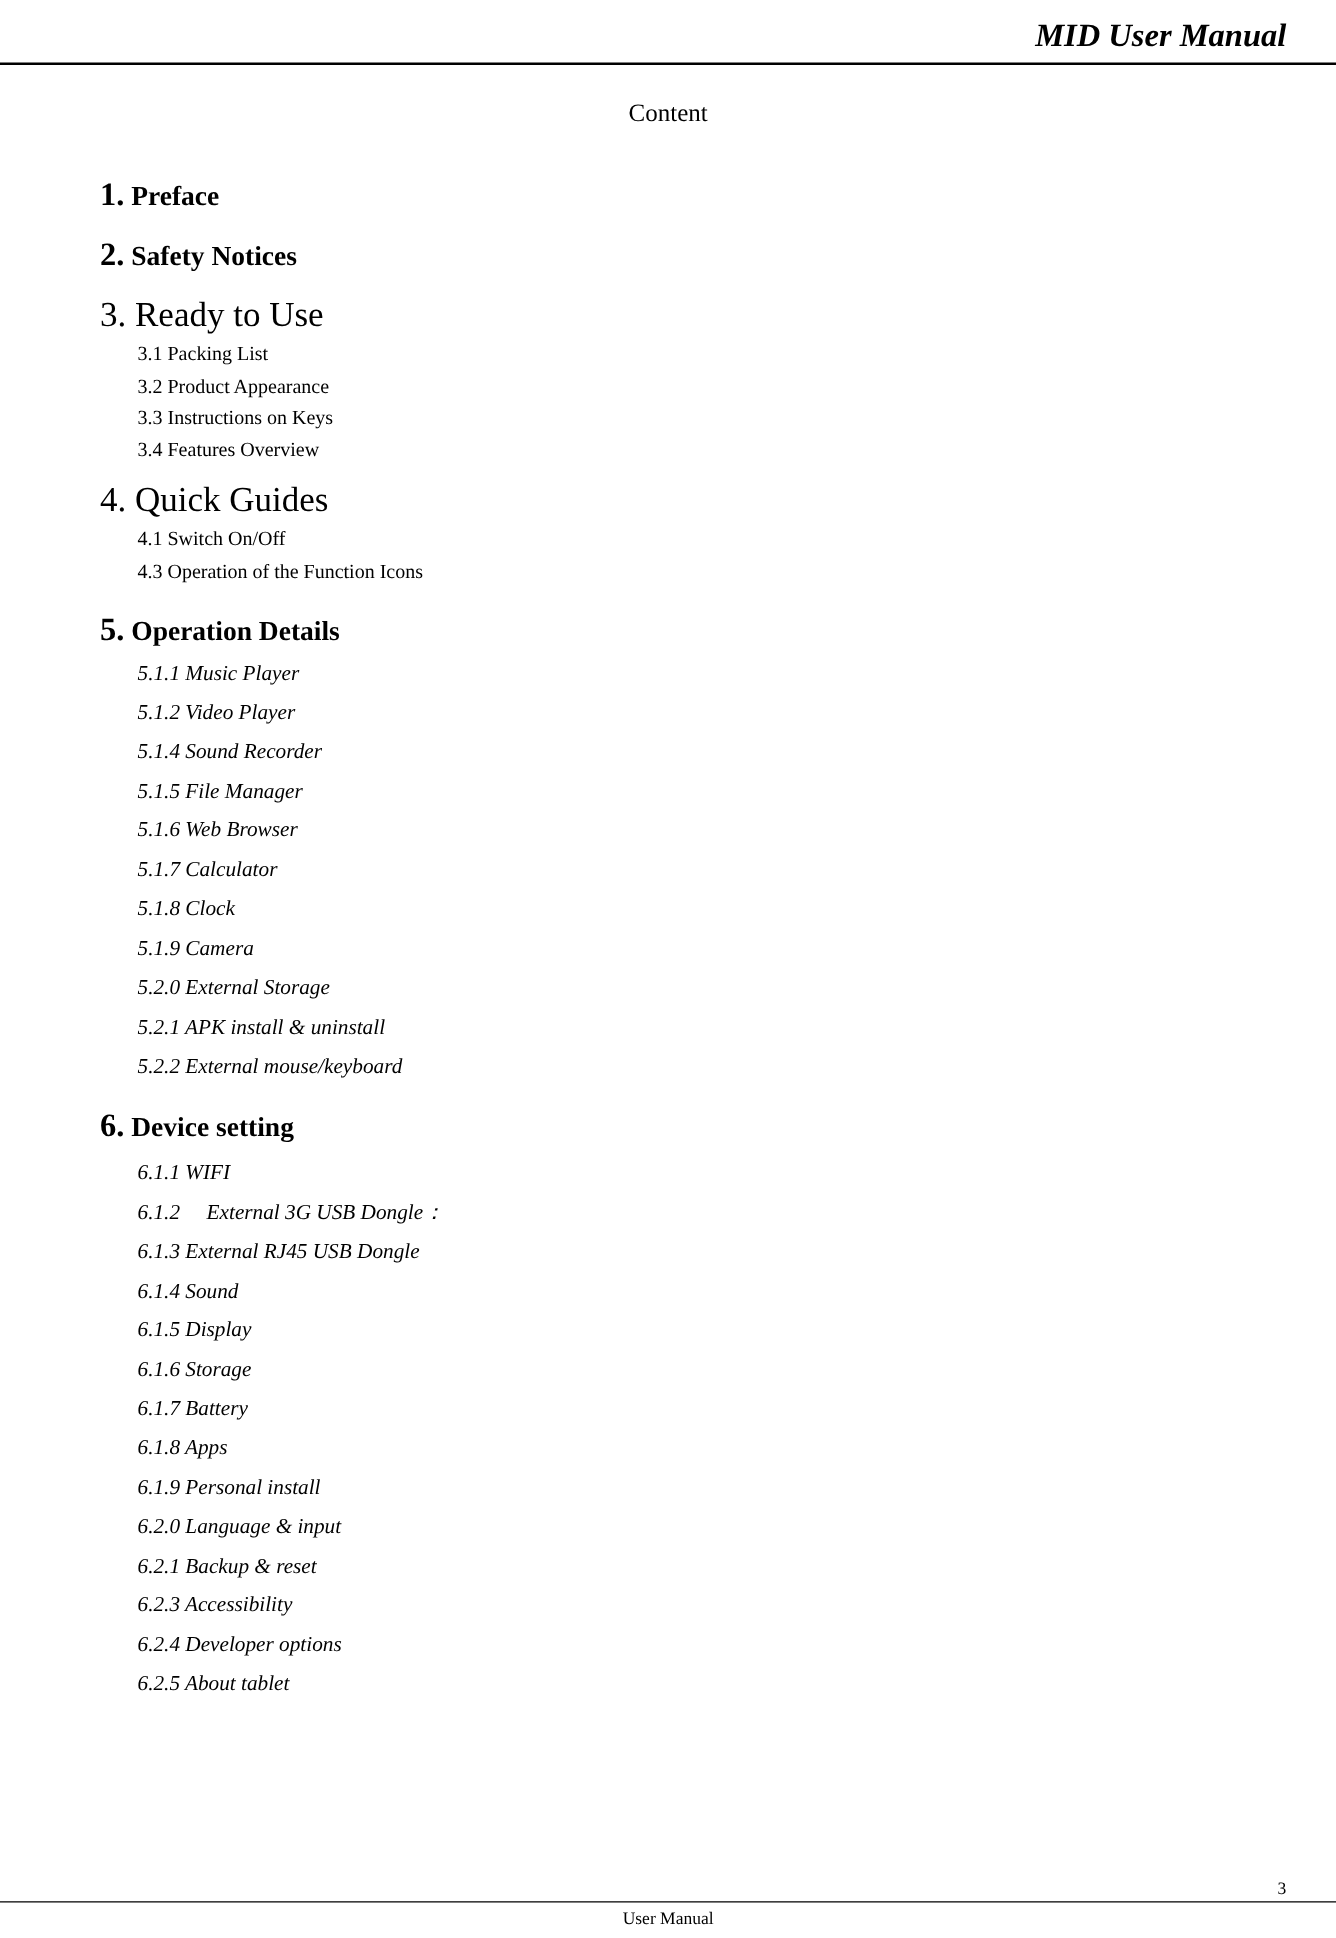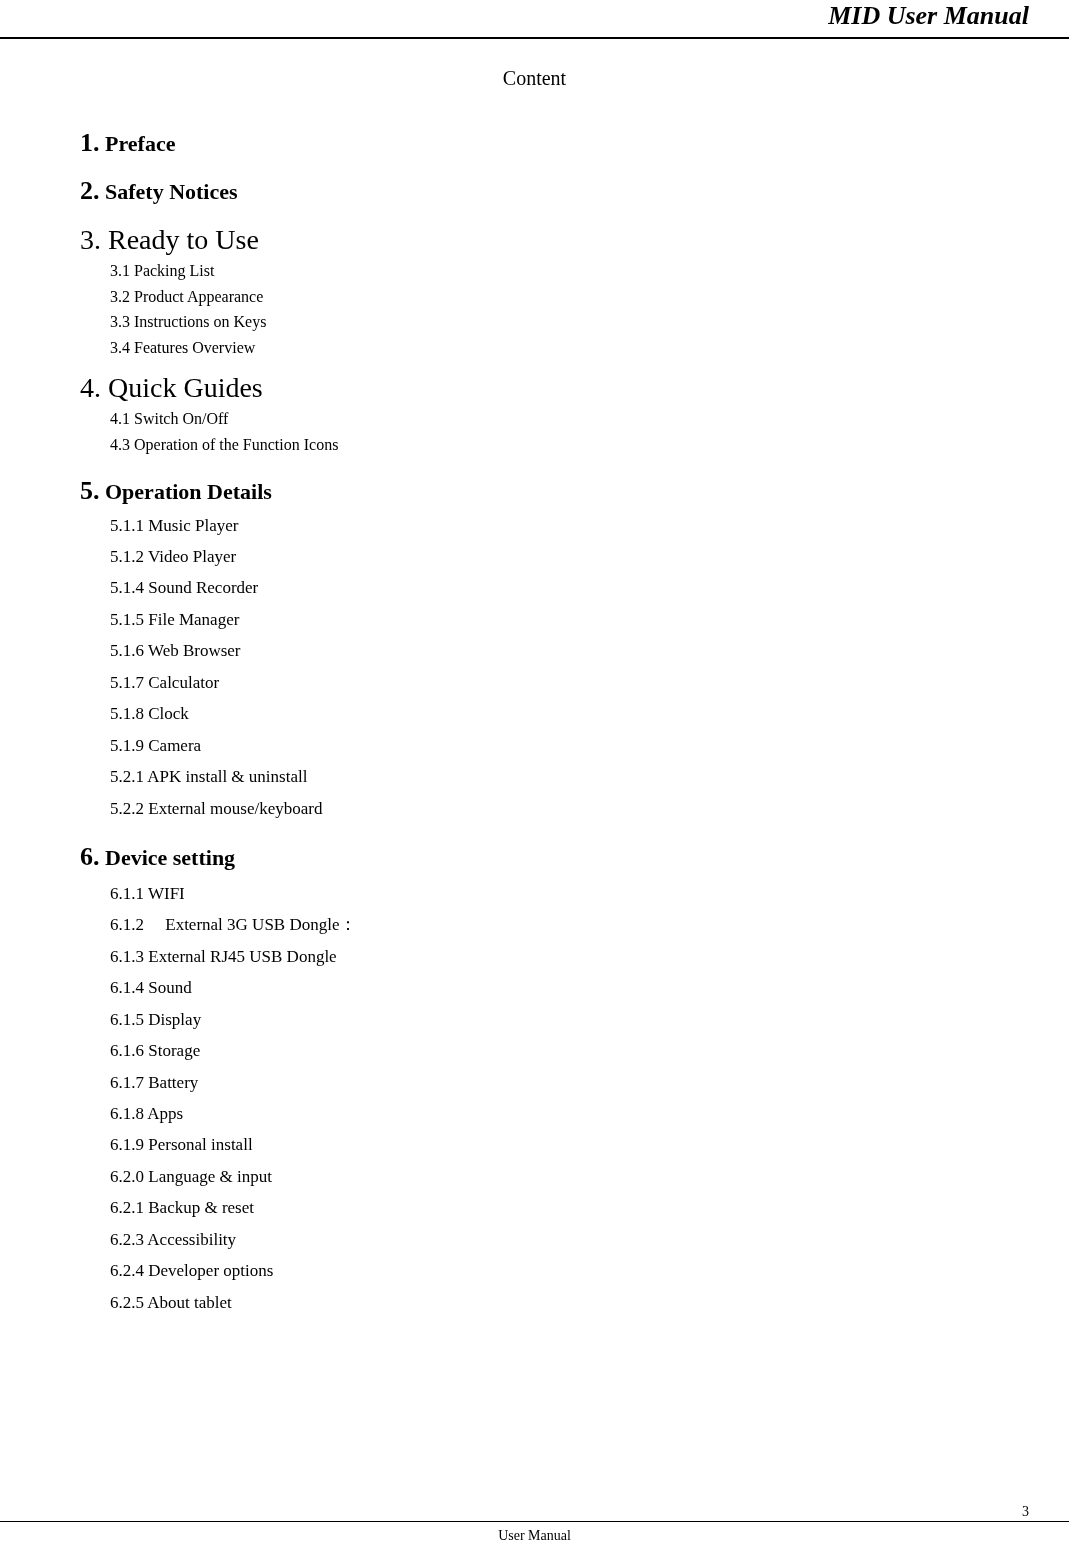--- a/index.html
+++ b/index.html
@@ -14,21 +14,21 @@
       width: 1069px;
       min-height: 1550px;
       position: relative;
       padding: 0;
     }
 
     .header-bar {
       display: flex;
       justify-content: flex-end;
       align-items: center;
-      padding: 1px 40px 6px 40px;
+      padding: 14px 40px 6px 40px;
       border-bottom: 2px solid #000;
     }
 
     .header-title {
       font-size: 26px;
       font-weight: bold;
       font-style: italic;
       font-family: "Times New Roman", Times, serif;
     }
 
@@ -72,20 +72,21 @@
       font-family: "Times New Roman", Times, serif;
       margin-left: 30px;
       line-height: 1.6;
     }
 
     .subsection-medium {
       font-size: 17px;
       font-family: "Times New Roman", Times, serif;
       margin-left: 30px;
       line-height: 1.85;
+      font-style: italic;
     }
 
     .footer-bar {
       position: absolute;
       bottom: 0;
       left: 0;
       right: 0;
       border-top: 1.5px solid #000;
       display: flex;
       justify-content: center;
@@ -158,20 +159,21 @@
     </span>
     <div class="subsection-medium" style="margin-top:4px;">
       <div>5.1.1 Music Player</div>
       <div>5.1.2 Video Player</div>
       <div>5.1.4 Sound Recorder</div>
       <div>5.1.5 File Manager</div>
       <div>5.1.6 Web Browser</div>
       <div>5.1.7 Calculator</div>
       <div>5.1.8 Clock</div>
       <div>5.1.9 Camera</div>
+      <div>5.2.0 External Storage</div>
       <div>5.2.1 APK install &amp; uninstall</div>
       <div>5.2.2 External mouse/keyboard</div>
     </div>
   </div>
 
   <div class="section-main section-gap-large">
     <span class="section-main-bold">
       <span class="num">6.</span> Device setting
     </span>
     <div class="subsection-medium" style="margin-top:6px;">

